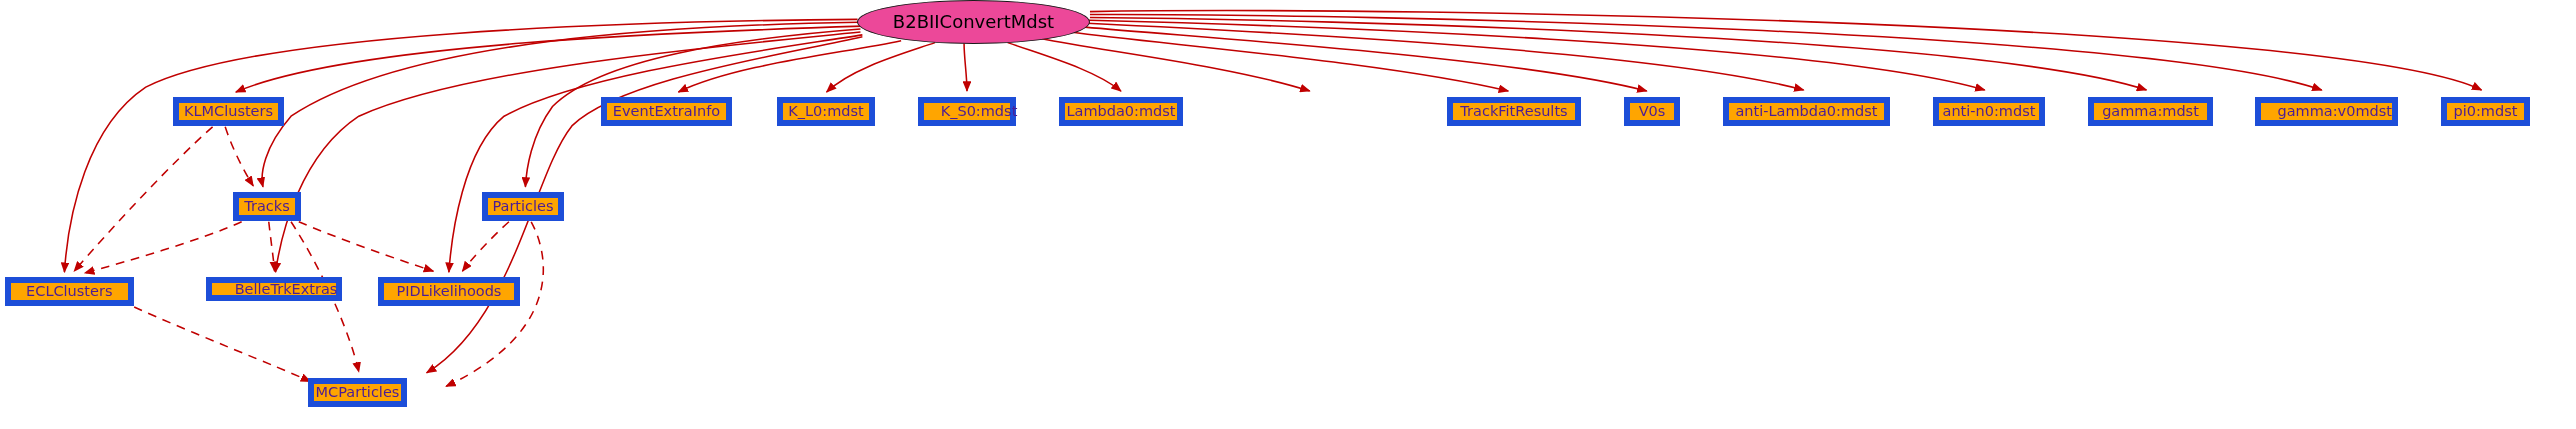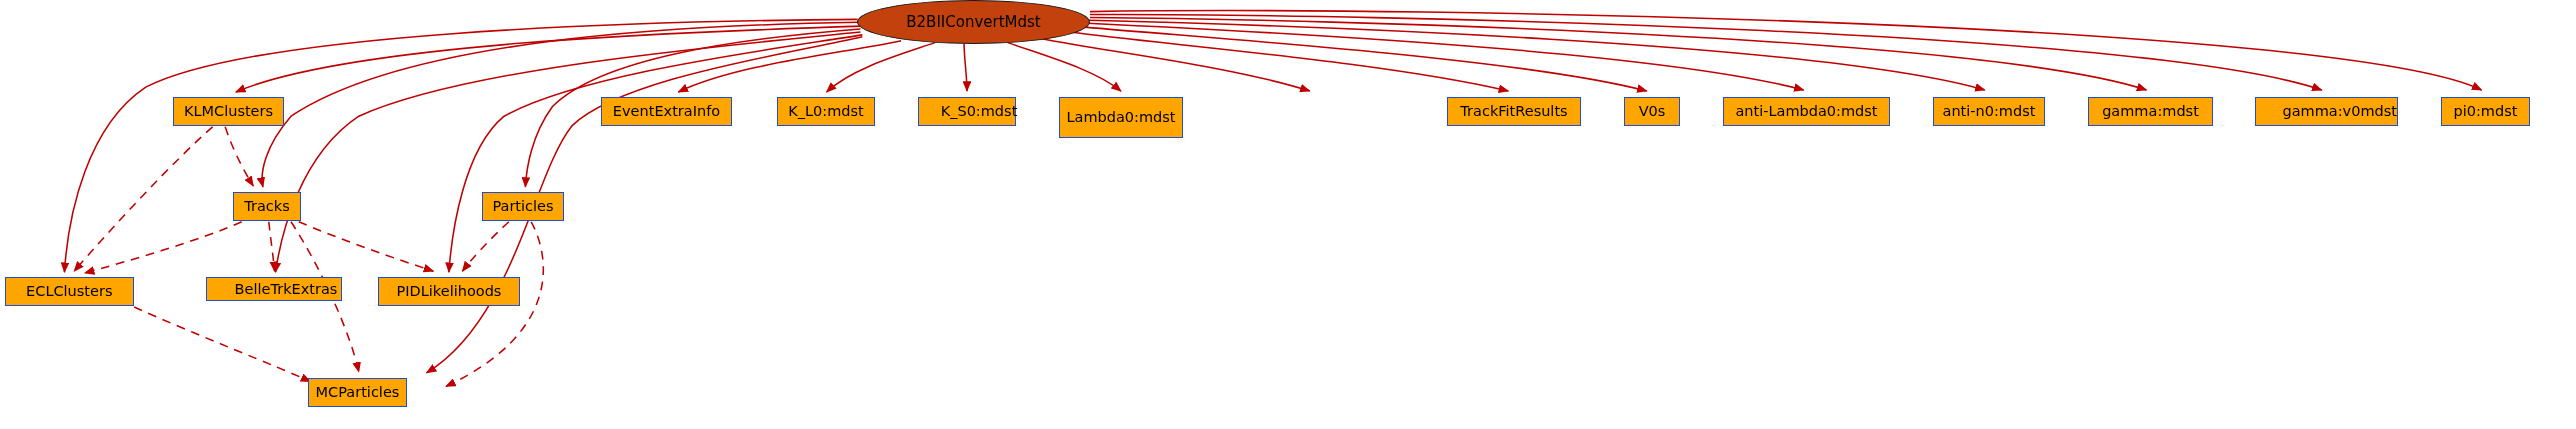--- a/index.html
+++ b/index.html
@@ -27,31 +27,31 @@
   .node {
     position: absolute;
     box-sizing: border-box;
     display: flex;
     align-items: center;
     justify-content: center;
     white-space: nowrap;
   }
   .node.box {
     background: #ffa500;
-    border: 1px solid #1d4ed8;
-    color: #000000;
+    border: 6px solid #1d4ed8;
+    color: #4c1d95;
     font-size: 14.5px;
     line-height: 1;
   }
   .node.ellipse {
-    background: #c2410c;
+    background: #ec4899;
     border: 1px solid #1a1a1a;
     border-radius: 50%;
     color: #000000;
-    font-size: 15px;
+    font-size: 18px;
     line-height: 1;
   }
   .node-label {
     pointer-events: none;
   }
 </style>
 </head>
 <body>
 
 <div id="canvas">
@@ -112,21 +112,21 @@
   </div>
 
   <div class="node box" style="left:777px; top:97px; width:98px; height:29px;">
     <span class="node-label">K_L0:mdst</span>
   </div>
 
   <div class="node box" style="left:918px; top:97px; width:98px; height:29px;padding-left:24px;">
     <span class="node-label">K_S0:mdst</span>
   </div>
 
-  <div class="node box" style="left:1059px; top:97px; width:124px; height:41px;">
+  <div class="node box" style="left:1059px; top:97px; width:124px; height:29px;">
     <span class="node-label">Lambda0:mdst</span>
   </div>
 
 
   <div class="node box" style="left:1447px; top:97px; width:134px; height:29px;">
     <span class="node-label">TrackFitResults</span>
   </div>
 
   <div class="node box" style="left:1624px; top:97px; width:56px; height:29px;">
     <span class="node-label">V0s</span>

